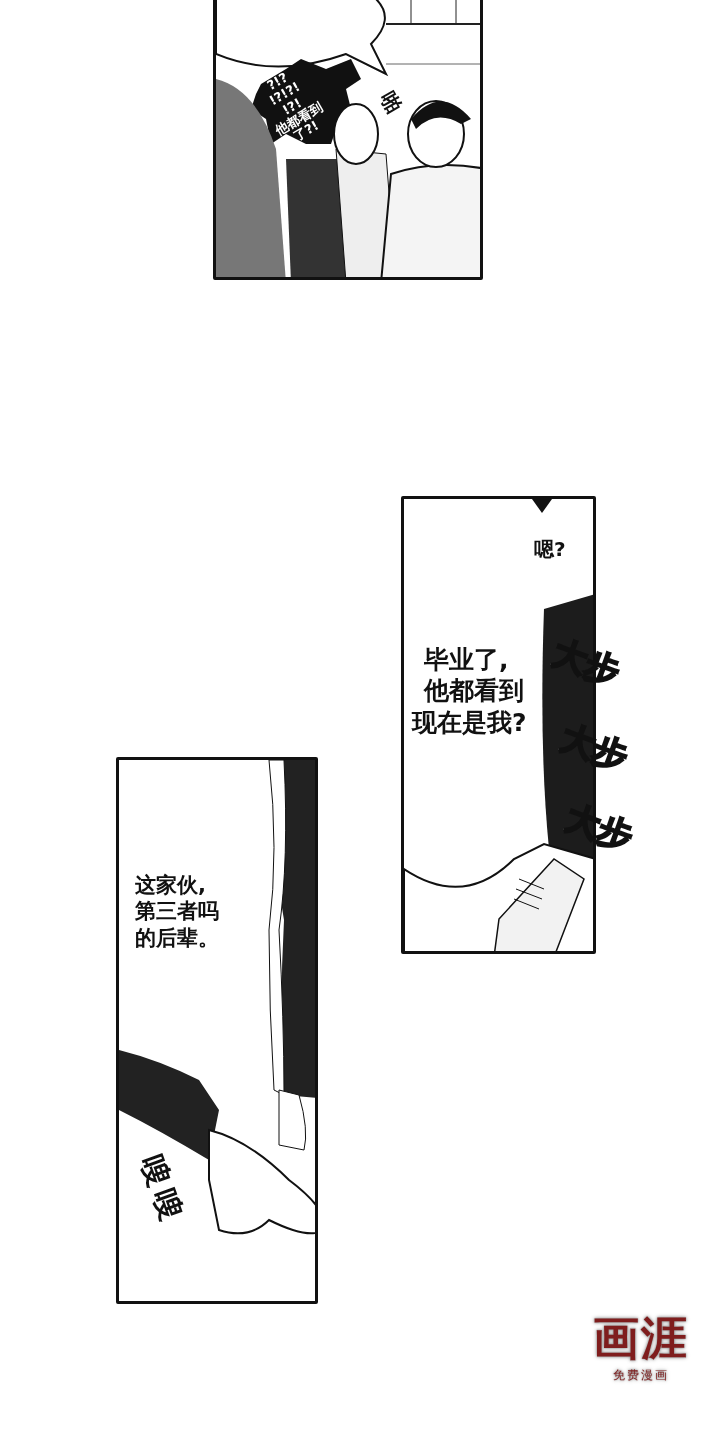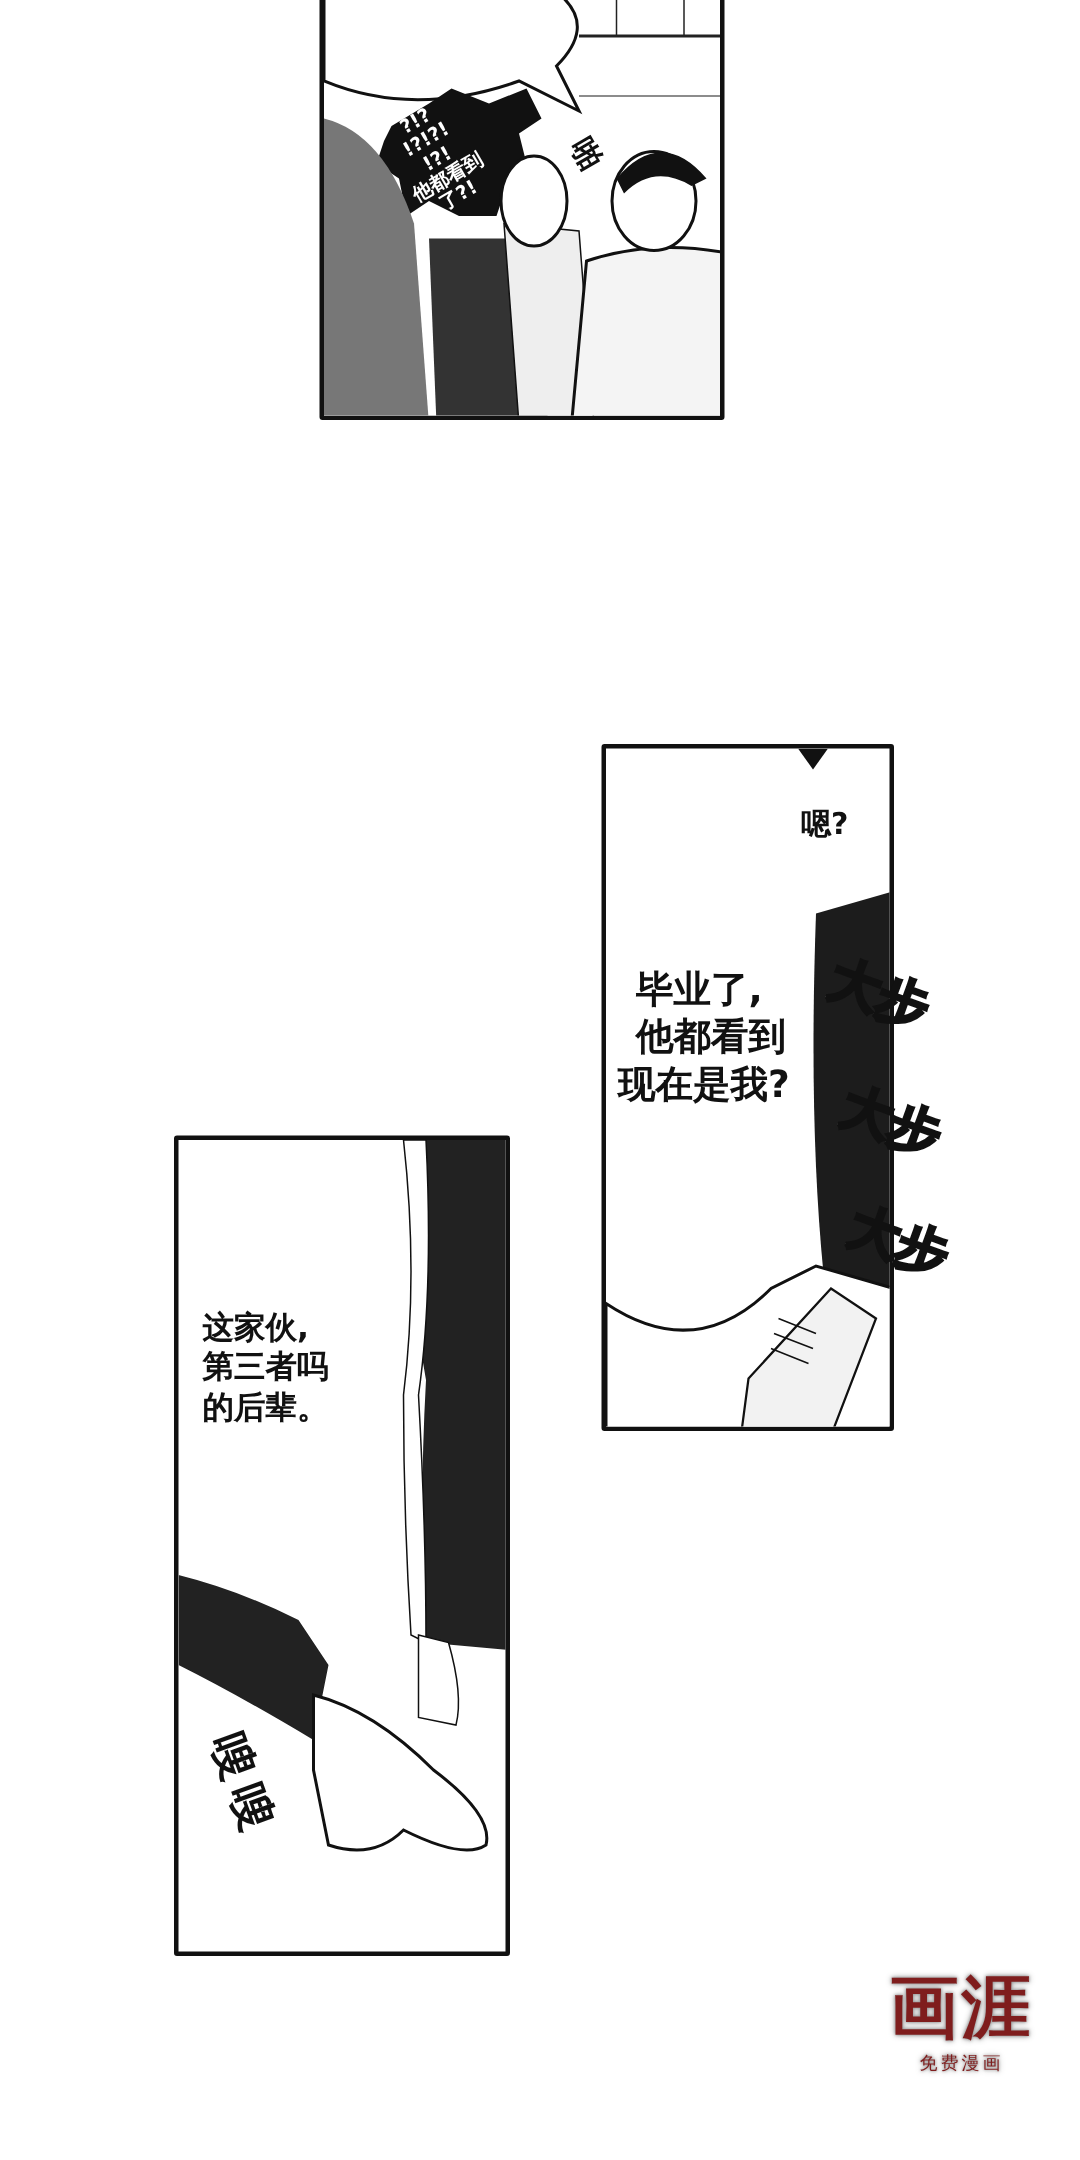--- a/index.html
+++ b/index.html
@@ -1,20 +1,20 @@
 <!DOCTYPE html>
 <html><head>
 <meta charset="utf-8">
 <style>
   html,body{margin:0;padding:0;background:#fff;}
   body{width:720px;height:1440px;position:relative;overflow:hidden;font-family:"DejaVu Sans","Liberation Sans",sans-serif;}
   .panel{position:absolute;border:3px solid #111;background:#fff;overflow:hidden;box-sizing:border-box;border-radius:2px;}
   .p1{left:213px;top:-4px;width:270px;height:284px;}
   .p2{left:401px;top:496px;width:195px;height:458px;}
-  .p3{left:116px;top:757px;width:224px;height:547px;}
+  .p3{left:116px;top:757px;width:202px;height:547px;}
   .txt{position:absolute;font-weight:bold;color:#111;line-height:1.25;}
   .dlg2{left:8px;top:145px;font-size:25px;}
   .dlg2b{left:130px;top:38px;font-size:20px;}
   .dlg3{left:16px;top:112px;font-size:21px;}
   .sfx{position:absolute;font-weight:900;color:#111;}
   .watermark{position:absolute;left:566px;top:1315px;width:150px;text-align:center;color:#7f1d1d;text-shadow:0 0 4px #999,0 0 2px #777;}
   .wm-big{font-size:46px;font-weight:bold;letter-spacing:2px;line-height:1;}
   .wm-small{font-size:12px;letter-spacing:2px;margin-top:6px;}
 </style>
 </head>

